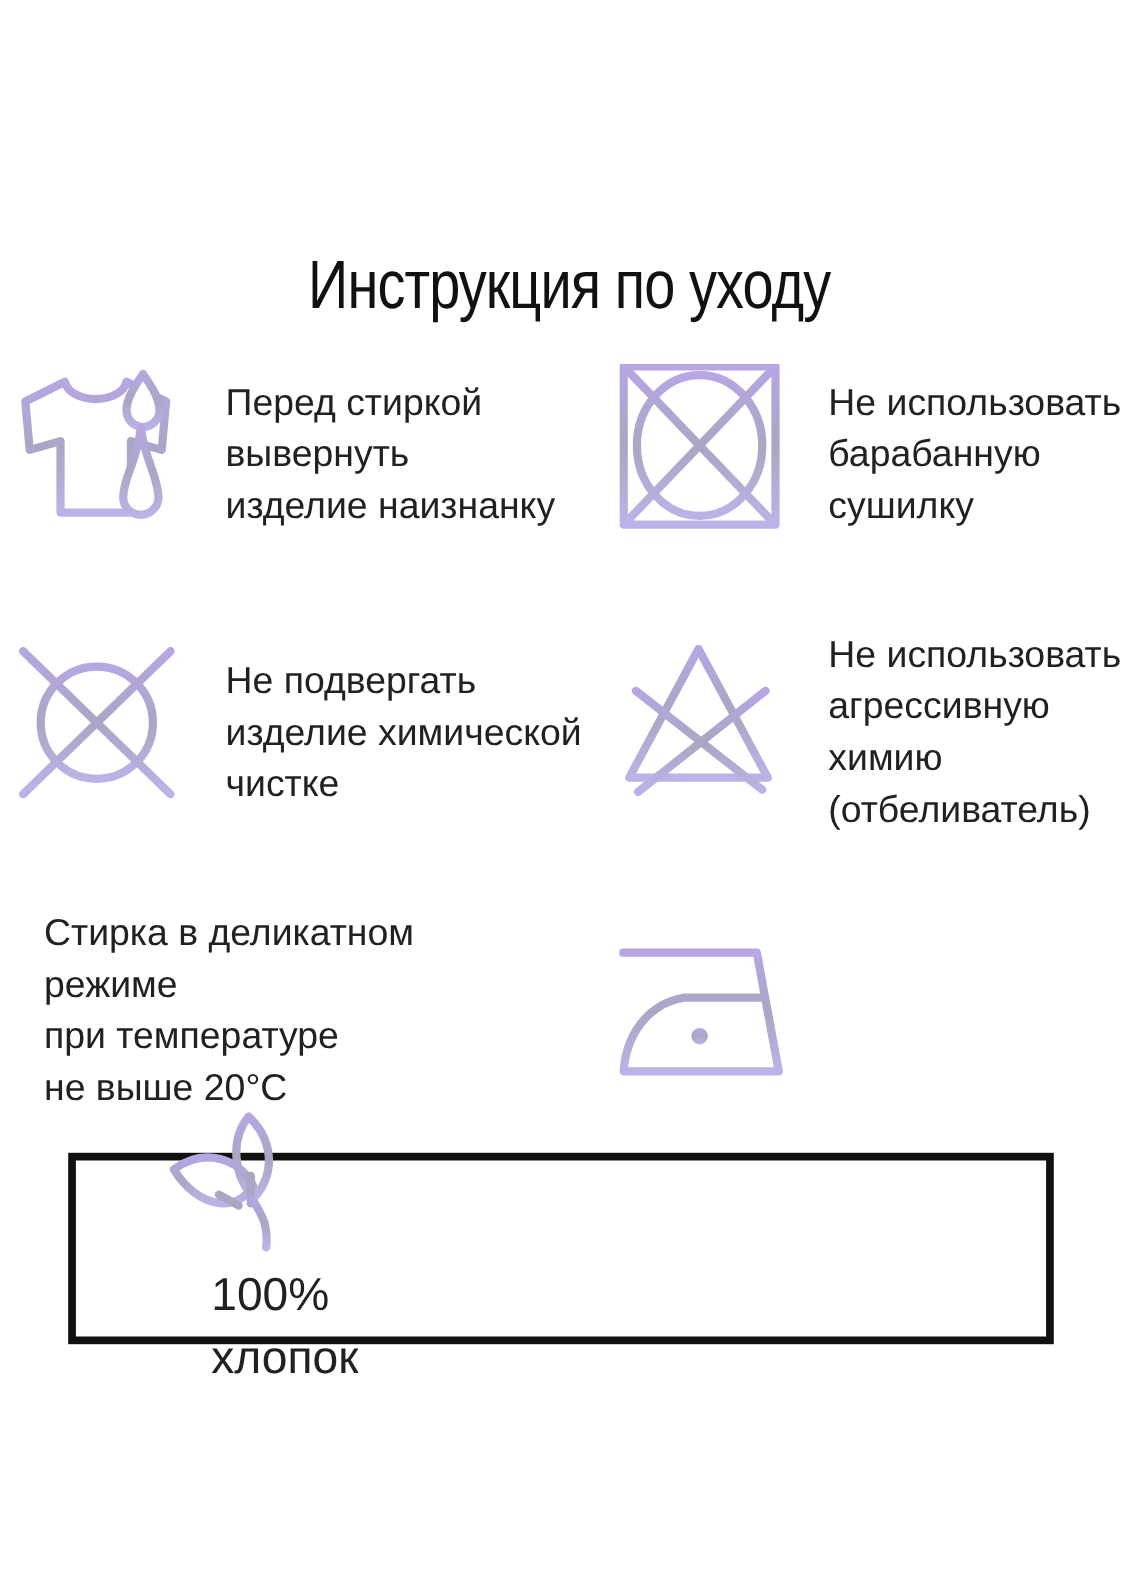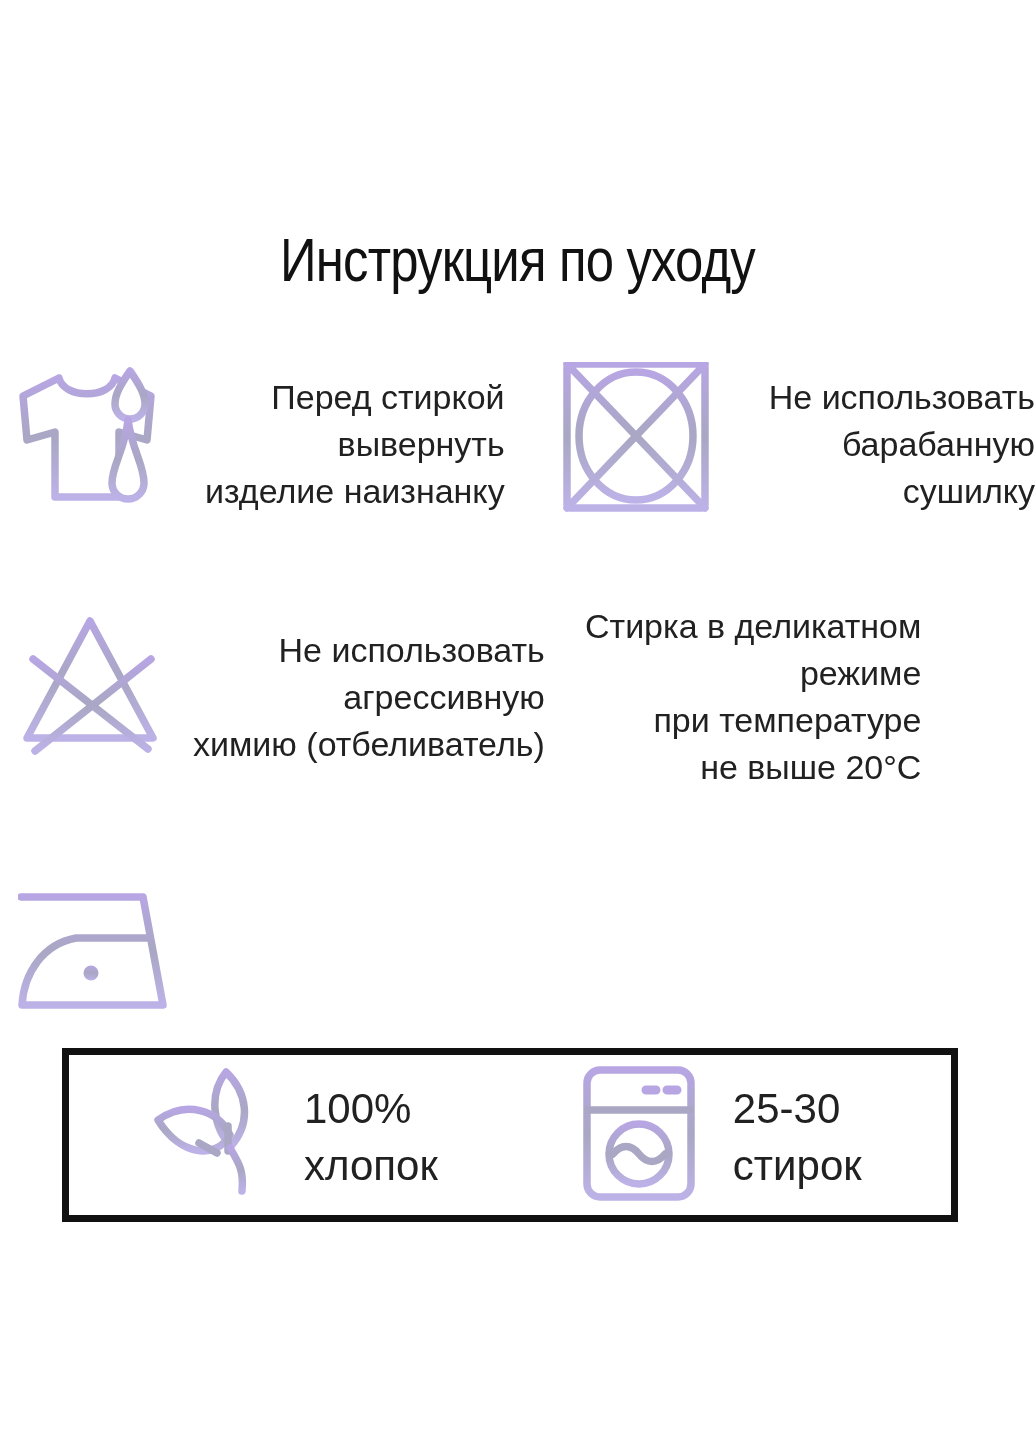--- a/index.html
+++ b/index.html
@@ -28,56 +28,55 @@
     line-height:64px;font-size:62px;
   }
   .title .squeeze{
     display:inline-block;
     transform:scaleX(.82);
     transform-origin:50% 50%;
     letter-spacing:-1px;
     white-space:nowrap;
   }
   .grid{
-    position:absolute;top:362px;left:0;width:1035px;
+    position:absolute;top:331px;left:0;width:1035px;
     display:grid;
     grid-template-columns:545px 490px;
     grid-auto-rows:150px;
     row-gap:103px;
-    text-align:right;
   }
   .care-item{display:flex;align-items:center;}
   .icon-box{flex:0 0 150px;width:150px;height:150px;margin-left:15px;}
   .col-right .icon-box{margin-left:18px;}
   .care-text{
     margin-left:40px;
     font-size:34px;line-height:47px;
     white-space:pre-line;
     transform:translateY(7px);
   }
-  .col-right .care-text{margin-left:25px;}
+  .col-right .care-text{margin-left:40px;}
   
   .gstroke{stroke:url(#icongrad);fill:none;stroke-width:7.5;stroke-linecap:round;stroke-linejoin:round;}
   .gstroke-fillwhite{stroke:url(#icongrad);fill:#ffffff;stroke-width:7.5;stroke-linecap:round;stroke-linejoin:round;}
   .sstroke{stroke:var(--accent2);fill:none;stroke-width:7.5;stroke-linecap:round;stroke-linejoin:round;}
   .sstroke-thick{stroke:var(--accent1);fill:none;stroke-width:9;stroke-linecap:round;}
   .gfill{fill:url(#icongrad);}
   .tub-temp{
     font-family:"Liberation Sans",sans-serif;
     font-size:62px;font-weight:400;
     fill:var(--accent2);
   }
   .footer-box{
     position:absolute;top:1048px;left:62px;
     width:896px;height:174px;
     border:7px solid var(--border);
     background:var(--bg);
     display:flex;align-items:center;
   }
-  .footer-group{display:flex;align-items:center;}
+  .footer-group{display:flex;flex-direction:column;}
   .footer-group.first{margin-left:85px;}
   .footer-group.second{margin-left:145px;}
   .footer-icon{flex:0 0 auto;}
   .footer-text{
     margin-left:38px;
     font-size:42px;line-height:57px;
     white-space:pre-line;
     transform:translateY(2px);
   }
 </style>
@@ -118,20 +117,31 @@
         <svg viewBox="0 0 150 150" width="150" height="150">
           <rect class="gstroke" x="4" y="2" width="138" height="144" rx="3"></rect>
           <ellipse class="gstroke" cx="73" cy="74" rx="57" ry="64"></ellipse>
           <path class="gstroke" d="M4,2 L142,146 M142,2 L4,146"></path>
         </svg>
       </div>
       <p class="care-text">Не использовать
 барабанную сушилку</p>
     </div>
 
+    <div class="care-item col-left">
+      <div class="icon-box">
+        <svg viewBox="0 0 150 150" width="150" height="150">
+          <circle class="gstroke" cx="73" cy="73" r="51"></circle>
+          <path class="gstroke" d="M6,8 L140,138 M140,8 L6,138"></path>
+        </svg>
+      </div>
+      <p class="care-text">Не подвергать
+изделие химической
+чистке</p>
+    </div>
 
     <div class="care-item col-right">
       <div class="icon-box">
         <svg viewBox="0 0 150 150" width="150" height="150">
           <path class="gstroke" d="M72,6 L135,123 L9,123 Z"></path>
           <path class="gstroke" d="M15,44 L130,134 M133,44 L17,136"></path>
         </svg>
       </div>
       <p class="care-text">Не использовать
 агрессивную
@@ -165,29 +175,16 @@
           <path class="gstroke" d="M4,52 C32,32 64,42 76,67 C62,92 26,88 4,52 Z"></path>
           <path class="sstroke" d="M74,58 L74,83"></path>
           <path class="sstroke" d="M45,75 L63,85"></path>
           <path class="gstroke" d="M76,80 C85,95 90,103 88,123"></path>
         </svg>
       </div>
       <p class="footer-text">100%
 хлопок</p>
     </div>
 
-    <div class="footer-group second">
-      <div class="footer-icon">
-        <svg viewBox="0 0 112 135" width="112" height="135">
-          <rect class="gstroke" x="4" y="4" width="104" height="127" rx="13"></rect>
-          <path class="sstroke" d="M5,44 H107"></path>
-          <path class="sstroke-thick" d="M63,24 L73,24 M84,24 L94,24"></path>
-          <circle class="gstroke" cx="56" cy="88" r="30"></circle>
-          <path class="sstroke" d="M30,88 C38,78 48,78 56,88 C64,98 74,98 82,88"></path>
-        </svg>
-      </div>
-      <p class="footer-text">25-30
-стирок</p>
-    </div>
 
   </div>
 
 </div>
 
 </body></html>

